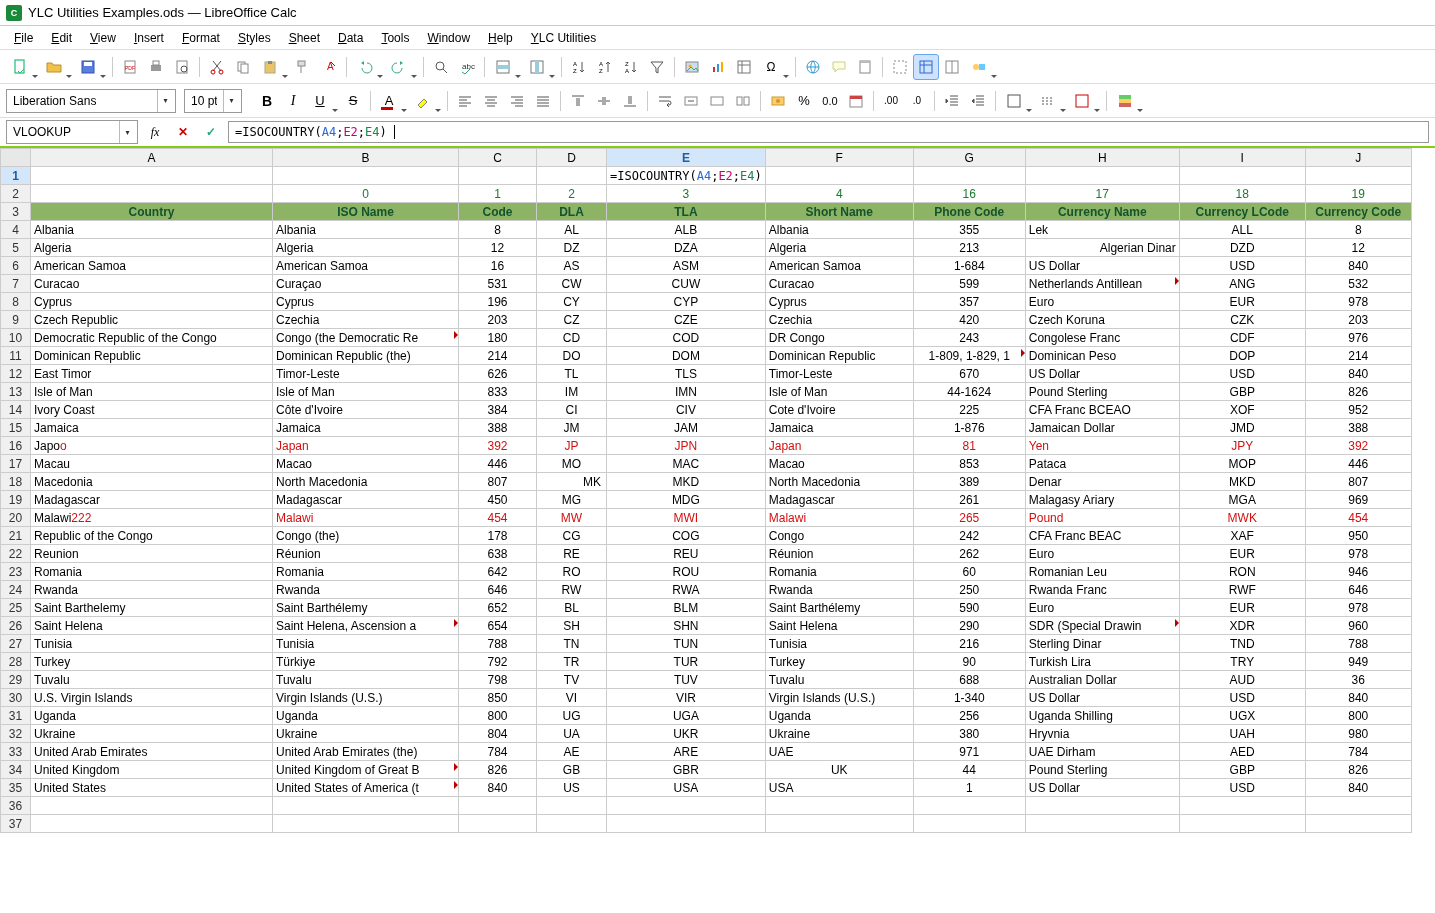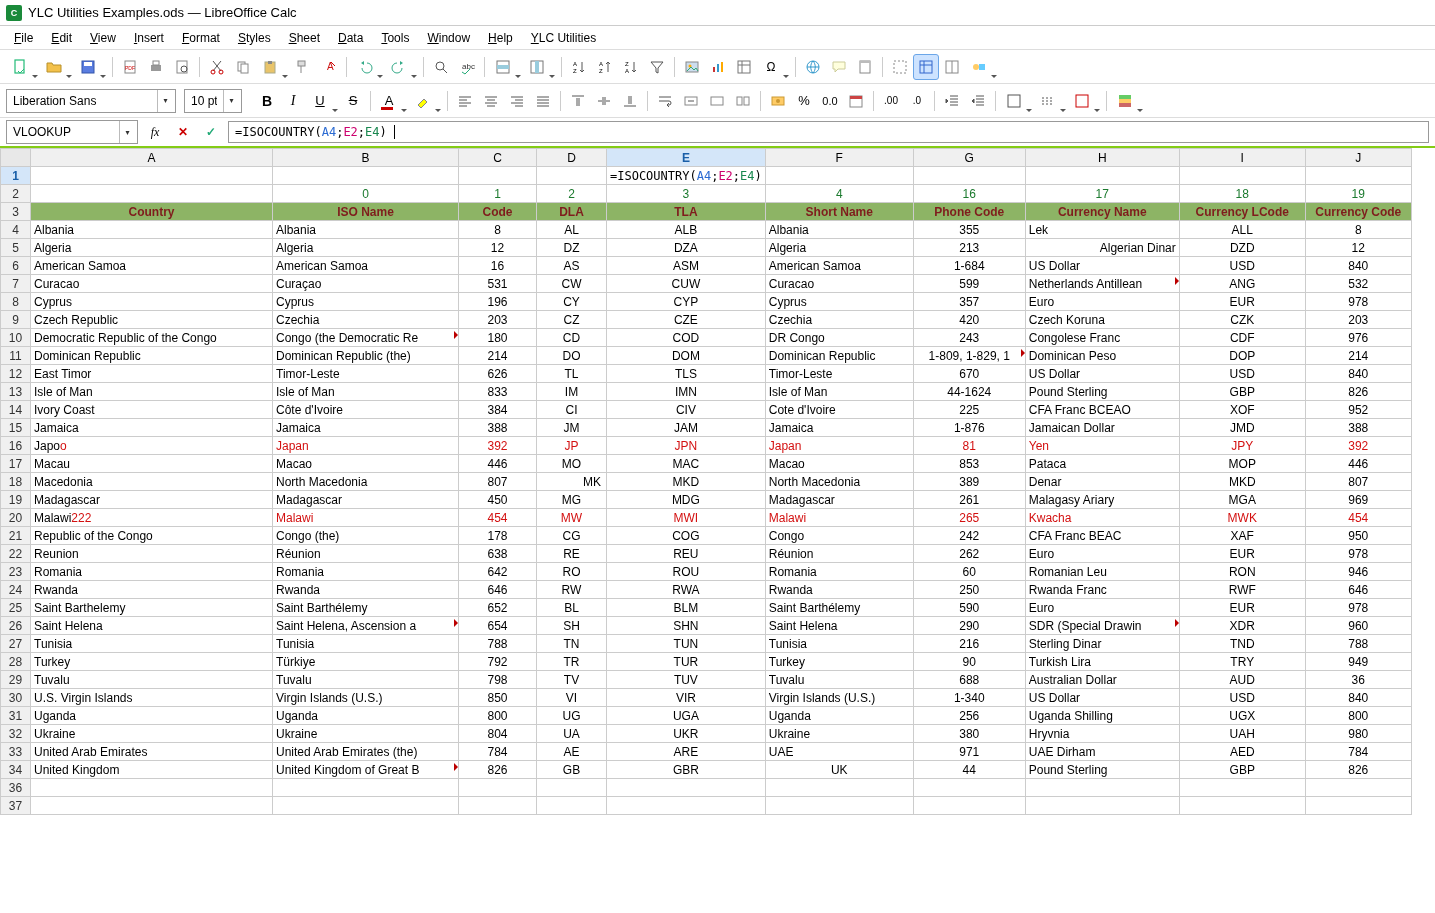--- a/index.html
+++ b/index.html
@@ -32,21 +32,21 @@
   .grid-wrap { position: relative; height: calc(100vh - 178px); overflow: auto; }
   table.grid { border-collapse: collapse; table-layout: fixed; }
   table.grid th, table.grid td { border: 1px solid #ccc; height: 18px; font-size: 12px; white-space: nowrap; overflow: hidden; }
   table.grid th { background: #f0f0f0; font-weight: normal; text-align: center; position: sticky; }
   table.grid th.colhead { top: 0; z-index: 2; }
   table.grid th.rowhead { left: 0; z-index: 1; width: 30px; text-align: center; color: #333; }
   table.grid th.corner { top: 0; left: 0; z-index: 3; background: #e8e8e8; }
   table.grid th.colhead.active { background: #d4e6f9; color: #1a5fa8; font-weight: bold; }
   table.grid th.rowhead.active { background: #d4e6f9; color: #1a5fa8; font-weight: bold; }
   table.grid td { padding: 0 3px; }
-  table.grid td.hdr { background: #8db465; color: #7f1d1d; font-weight: bold; text-align: center; }
+  table.grid td.hdr { background: #8db465; color: #14532d; font-weight: bold; text-align: center; }
   table.grid td.num { color: #1b7a2e; text-align: center; }
   table.grid td.center { text-align: center; }
   table.grid td.red { color: #d31010; }
   table.grid td.redpart .rp { color: #d31010; }
   .cell-source { position: relative; }
   .cell-source::after { content: ''; position: absolute; top: -1px; left: -1px; right: -1px; bottom: -1px; border: 1.5px solid #2a6ad2; pointer-events: none; }
   .cell-ref1 { position: relative; }
   .cell-ref1::after { content: ''; position: absolute; top: -1px; left: -1px; right: -1px; bottom: -1px; border: 1.5px solid #cc006e; pointer-events: none; }
   .cell-ref2 { position: relative; }
   .cell-ref2::after { content: ''; position: absolute; top: -1px; left: -1px; right: -1px; bottom: -1px; border: 1.5px solid #19874f; pointer-events: none; }
@@ -763,21 +763,21 @@
         </tr>
         <tr>
           <th class="rowhead">20</th>
           <td class="redpart" style="position: relative;">Malawi<span class="rp">222</span></td>
           <td class="red" style="position: relative;">Malawi</td>
           <td class="red center" style="position: relative;">454</td>
           <td class="red center" style="position: relative;">MW</td>
           <td class="red center" style="position: relative;">MWI</td>
           <td class="red" style="position: relative;">Malawi</td>
           <td class="red center" style="position: relative;">265</td>
-          <td class="red" style="position: relative;">Kwacha</td>
+          <td class="red" style="position: relative;">Pound</td>
           <td class="red center" style="position: relative;">MWK</td>
           <td class="red center" style="position: relative;">454</td>
         </tr>
         <tr>
           <th class="rowhead">21</th>
           <td style="position: relative;">Republic of the Congo</td>
           <td style="position: relative;">Congo (the)</td>
           <td class="center" style="position: relative;">178</td>
           <td class="center" style="position: relative;">CG</td>
           <td class="center" style="position: relative;">COG</td>
@@ -950,20 +950,33 @@
           <td class="center" style="position: relative;">826</td>
           <td class="center" style="position: relative;">GB</td>
           <td class="center" style="position: relative;">GBR</td>
           <td style="position: relative; text-align: center;">UK</td>
           <td class="center" style="position: relative;">44</td>
           <td style="position: relative;">Pound Sterling</td>
           <td class="center" style="position: relative;">GBP</td>
           <td class="center" style="position: relative;">826</td>
         </tr>
         <tr>
+          <th class="rowhead">35</th>
+          <td style="position: relative;">United States</td>
+          <td style="position: relative;">United States of America (t<span class="overflow-mark"></span></td>
+          <td class="center" style="position: relative;">840</td>
+          <td class="center" style="position: relative;">US</td>
+          <td class="center" style="position: relative;">USA</td>
+          <td style="position: relative;">USA</td>
+          <td class="center" style="position: relative;">1</td>
+          <td style="position: relative;">US Dollar</td>
+          <td class="center" style="position: relative;">USD</td>
+          <td class="center" style="position: relative;">840</td>
+        </tr>
+        <tr>
           <th class="rowhead">36</th>
           <td></td>
           <td></td>
           <td></td>
           <td></td>
           <td></td>
           <td></td>
           <td></td>
           <td></td>
           <td></td>

